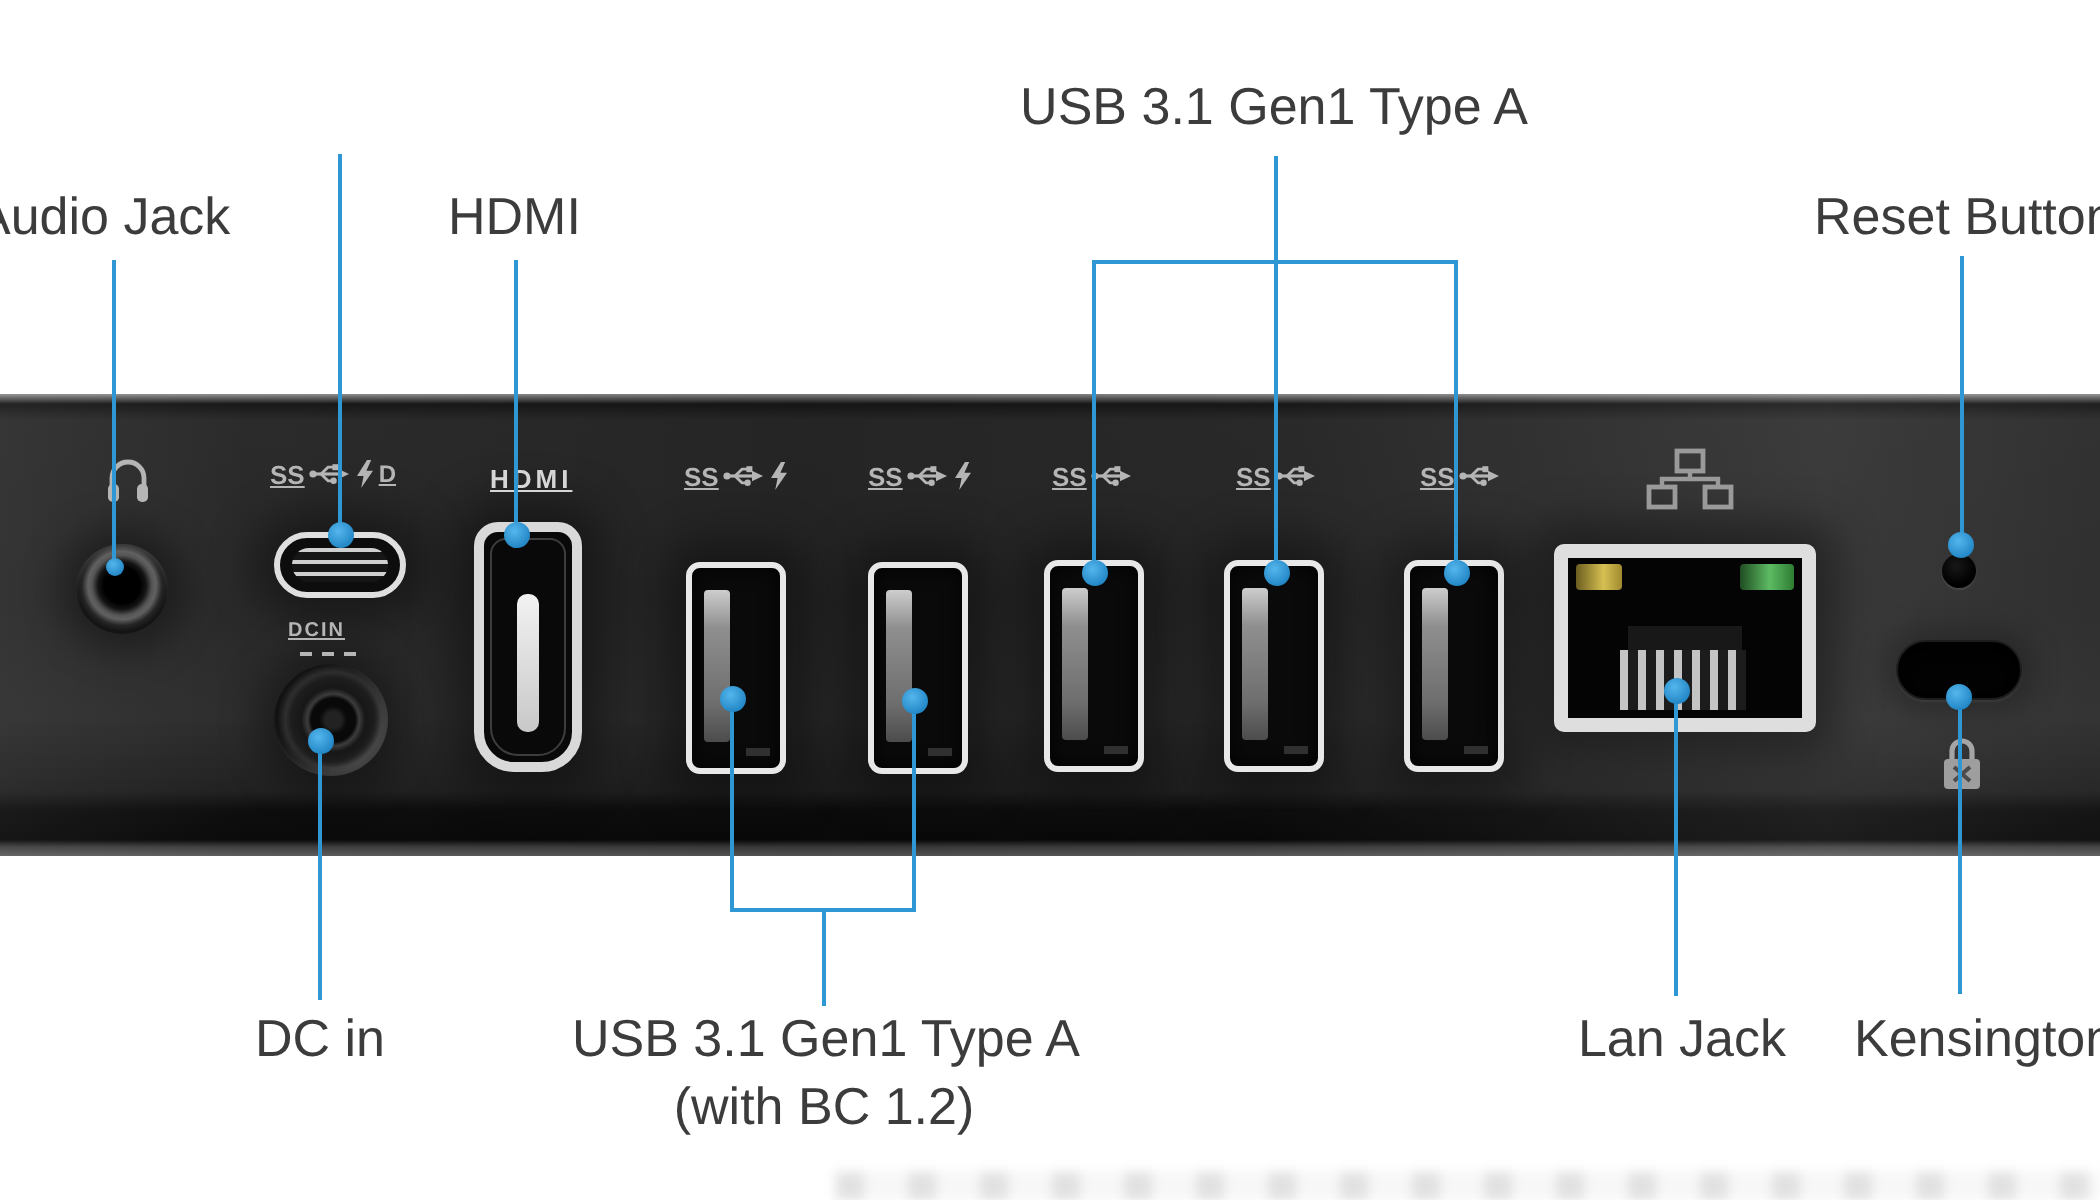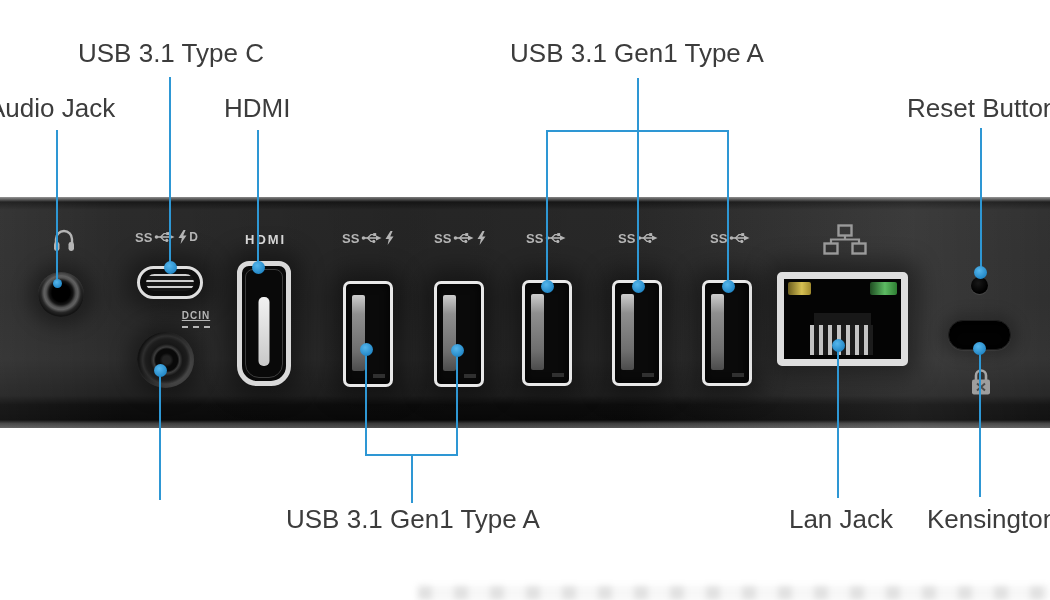--- a/index.html
+++ b/index.html
@@ -9,21 +9,21 @@
 
   
   .dock{position:absolute;left:0;top:197px;width:1050px;height:231px;
     background:
       linear-gradient(90deg, rgba(255,255,255,.05) 0%, rgba(255,255,255,0) 12%,
         rgba(0,0,0,.14) 38%, rgba(0,0,0,.06) 60%, rgba(255,255,255,.08) 87%, rgba(255,255,255,.03) 100%),
       linear-gradient(180deg, #929292 0, #606060 2px, #181818 5px, #2b2b2b 13px,
         #292929 45%, #2d2d2d 70%, #212121 86%, #0e0e0e 90%, #0a0a0a 96.5%, #3f3f3f 98%, #5e5e5e 100%);}
 
   
-  .print{position:absolute;color:#b5b5b5;z-index:3;}
+  .print{position:absolute;color:#b5b5b5;z-index:3;text-decoration:underline;}
   .icon-row{display:flex;align-items:center;gap:2px;}
   .ss{font-size:13px;font-weight:bold;color:#b5b5b5;letter-spacing:0;line-height:1;}
   .hdmi-print{font-size:13px;font-weight:bold;letter-spacing:2px;color:#d6d6d6;}
   .dcin{font-size:10px;font-weight:bold;text-decoration:underline;color:#b5b5b5;letter-spacing:1px;}
   .dcin-dash{width:28px;margin:3px auto 0;border-top:2px dashed #b5b5b5;height:0;}
   .dp{font-size:12px;font-weight:bold;color:#b5b5b5;line-height:1;}
 
   
   .port{position:absolute;z-index:2;}
   .halo{box-shadow:0 0 22px 11px rgba(0,0,0,.38);}
@@ -116,21 +116,21 @@
       <circle cx="12.8" cy="10.4" r="1.6" fill="#b5b5b5"></circle>
     </svg>
     <svg width="9" height="14" viewBox="0 0 9 14">
       <path d="M5.5 0 L0.5 8 H3.8 L2.6 14 L8.5 5.4 H5.2 L7.6 0 Z" fill="#b5b5b5"></path>
     </svg>
     <span class="dp">D</span>
   </div>
 
   <div class="print hdmi-print" style="left:245px;top:232px;">HDMI</div>
 
-  <div class="print" style="left:144px;top:305px;width:40px;text-align:center;margin-left:32px;">
+  <div class="print" style="left:144px;top:305px;width:40px;">
     <span class="dcin">DCIN</span>
     <div class="dcin-dash"></div>
   </div>
 
   <div class="print icon-row" style="left:342px;top:231px;">
     <span class="ss">SS</span>
     <svg width="22" height="14" viewBox="0 0 22 14">
       <circle cx="2.5" cy="7" r="1.8" fill="#b5b5b5"></circle>
         <path d="M2.5 7 H16" stroke="#b5b5b5" stroke-width="1.6"></path>
       <path d="M15 4.4 L20.5 7 L15 9.6 Z" fill="#b5b5b5"></path>
@@ -278,22 +278,23 @@
   <div class="dot d13" style="left:632px;top:280px;"></div>
   <div class="dot d13" style="left:722px;top:280px;"></div>
   <div class="dot d13" style="left:360px;top:343px;"></div>
   <div class="dot d13" style="left:451px;top:344px;"></div>
   <div class="dot d13" style="left:154px;top:364px;"></div>
   <div class="dot d13" style="left:832px;top:339px;"></div>
   <div class="dot d13" style="left:974px;top:266px;"></div>
   <div class="dot d13" style="left:973px;top:342px;"></div>
 
   <div class="lbl" style="left:-12px;top:94px;">Audio Jack</div>
-  <div class="lbl" style="left:78px;top:39px;">USB 3.1 Type C</div>
   <div class="lbl" style="left:224px;top:94px;">HDMI</div>
   <div class="lbl ctr" style="left:508px;top:39px;width:258px;">USB 3.1 Gen1 Type A</div>
   <div class="lbl" style="left:907px;top:94px;">Reset Button</div>
 
+  <div class="lbl ctr" style="left:98px;top:505px;width:124px;">DC in</div>
   <div class="lbl ctr" style="left:286px;top:505px;width:252px;">USB 3.1 Gen1 Type A</div>
+  <div class="lbl ctr" style="left:286px;top:539px;width:252px;">(with BC 1.2)</div>
   <div class="lbl ctr" style="left:767px;top:505px;width:148px;">Lan Jack</div>
   <div class="lbl" style="left:927px;top:505px;">Kensington</div>
 
 </div>
 
 </body></html>

